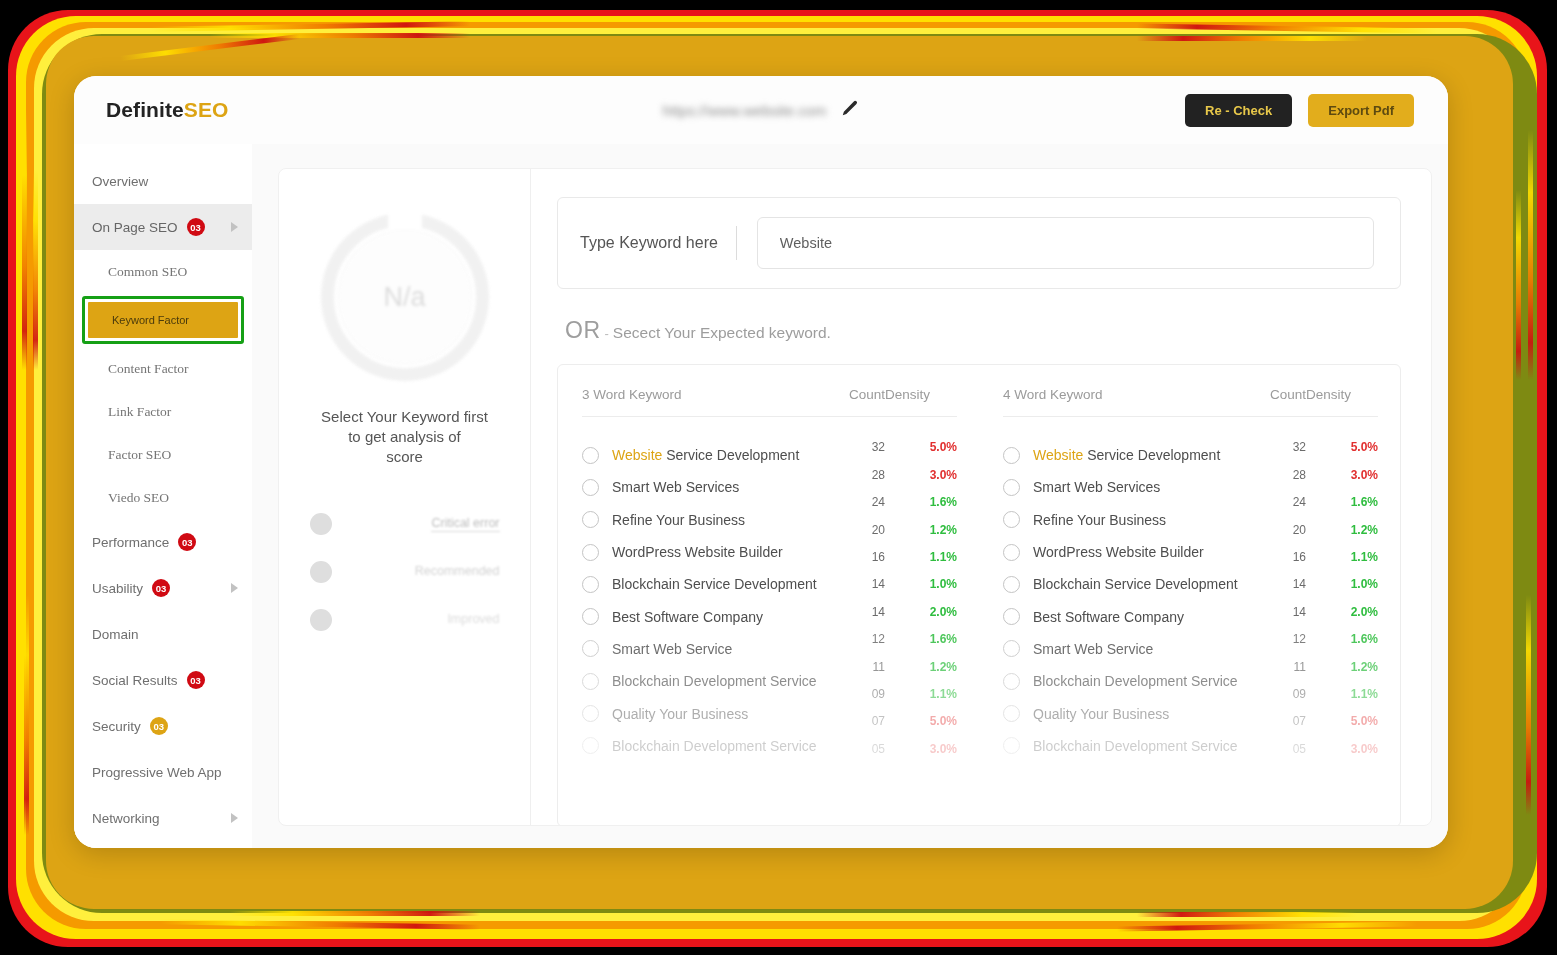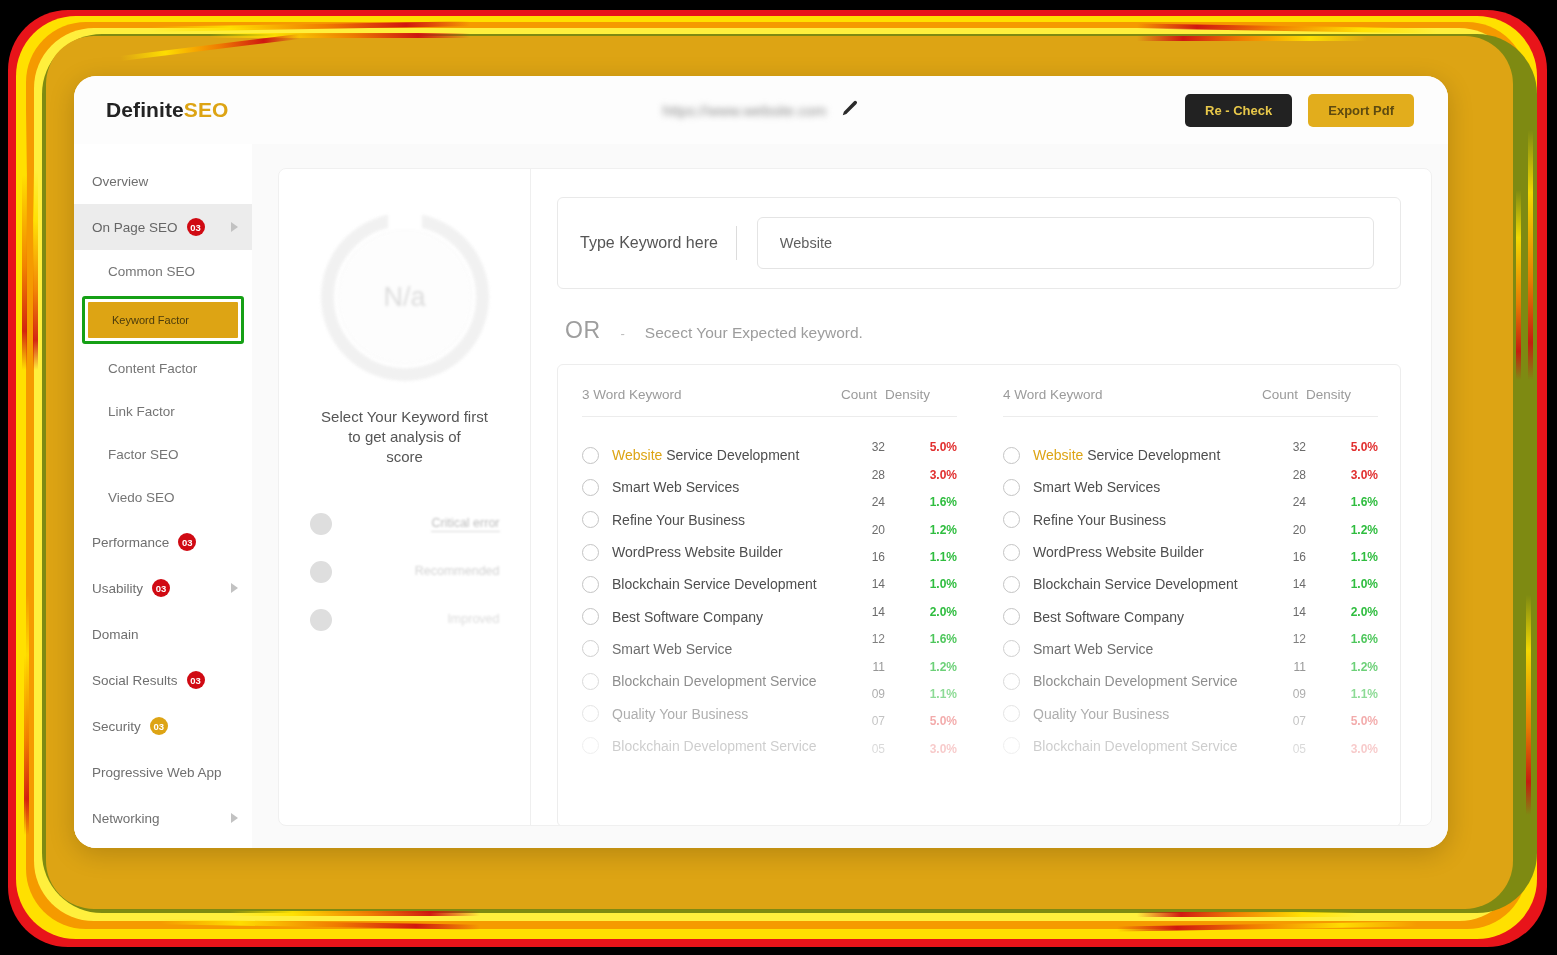--- a/index.html
+++ b/index.html
@@ -118,21 +118,21 @@
     font-size: 13.5px;
   }
   .nav-item {
     display: flex; align-items: center;
     height: 46px; padding: 0 14px 0 18px;
     color: #6f6f6f; cursor: pointer; gap: 9px;
     position: relative;
   }
   .nav-item.shaded { background: #ececec; color: #666; }
   .nav-item .label { white-space: nowrap; }
-  .nav-item.sub { padding-left: 34px; color: #757575; height: 43px; }
+  .nav-item.sub { padding-left: 34px; color: #757575; height: 43px; font-family: Liberation Serif, serif; }
   .badge {
     width: 18px; height: 18px; border-radius: 50%;
     background: #d00a13; color: #fff;
     font-size: 9.5px; font-weight: 700;
     display: flex; align-items: center; justify-content: center;
     flex: 0 0 18px;
   }
   .badge.gold { background: #dda414; }
   .caret {
     margin-left: auto;
@@ -238,21 +238,21 @@
   #kw-divider { width: 1px; height: 34px; background: #dcdcdc; margin: 0 20px 0 18px; }
   #kw-input {
     flex: 1; height: 52px;
     border: 1px solid #e4e4e4; border-radius: 6px;
     padding: 0 22px;
     font-family: inherit; font-size: 14.5px; color: #5f5f5f;
     background: #fff; outline: none;
   }
 
   #or-line {
-    display: flex; align-items: baseline; gap: 20px;
+    display: flex; align-items: baseline; gap: 4px;
     margin: 28px 0 20px 8px;
     color: #9b9b9b;
   }
   #or-word { font-size: 23px; color: #9e9e9e; letter-spacing: .5px; }
   #or-dash { font-size: 13px; color: #bbb; }
   #or-text { font-size: 15.5px; color: #9d9d9d; }
 
   #kw-tables {
     border: 1px solid #ededed;
     border-radius: 6px;
@@ -260,21 +260,20 @@
     display: flex;
     padding: 22px 0 0 0;
     overflow: hidden;
   }
   .kw-table { flex: 1; min-width: 0; padding: 0 22px 0 24px; }
   .kw-head {
     display: flex; align-items: flex-end;
     font-size: 13.5px; color: #9b9b9b;
     padding-bottom: 14px;
     border-bottom: 1px solid #ececec;
-    gap: 8px;
   }
   .kw-head .h-name { flex: 1; }
   .kw-head .h-count { width: 62px; text-align: right; }
   .kw-head .h-density { width: 72px; text-align: left; }
 
   .kw-body { position: relative; padding-top: 10px; }
   .kw-labels { position: absolute; left: 0; top: 22px; }
   .kw-row-label {
     display: flex; align-items: center; gap: 13px;
     height: 32.3px;

